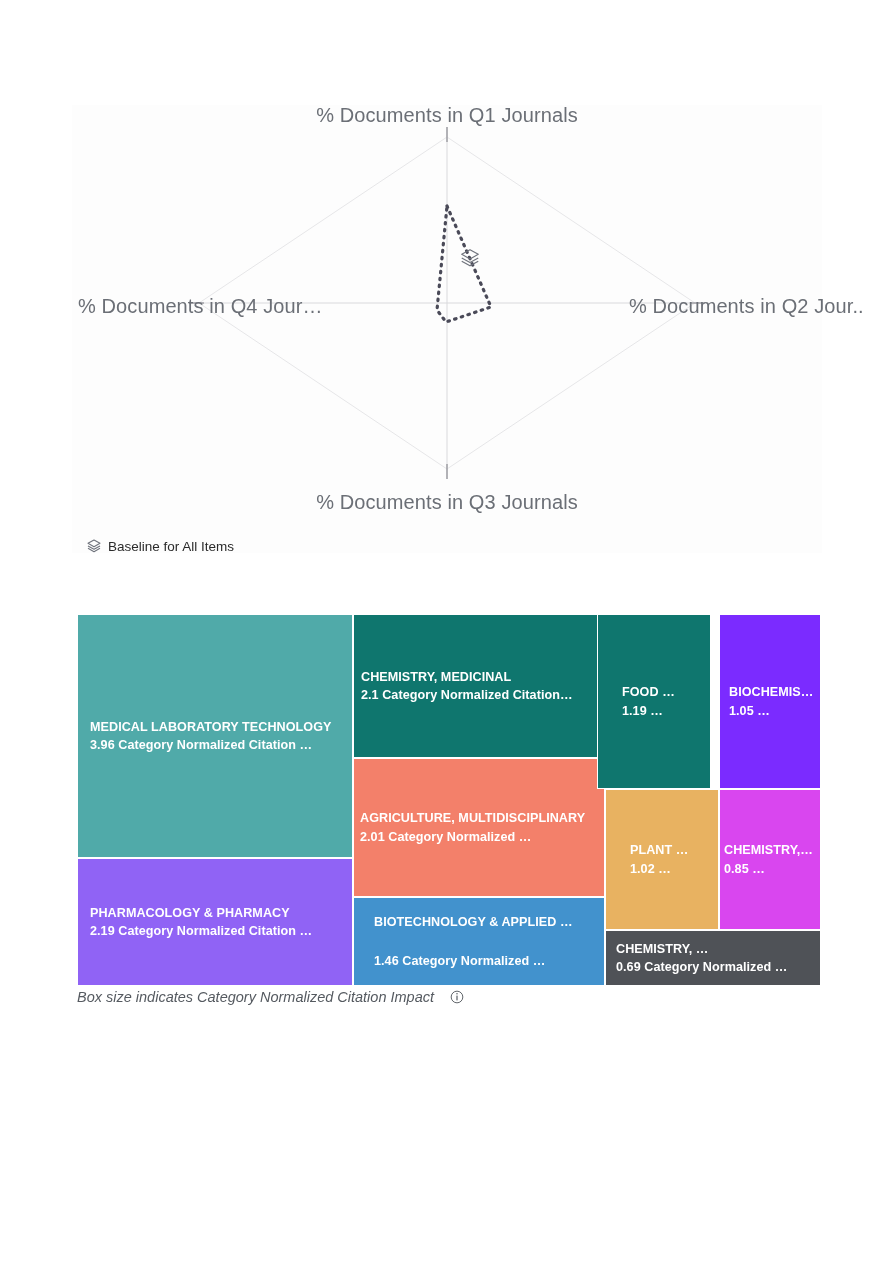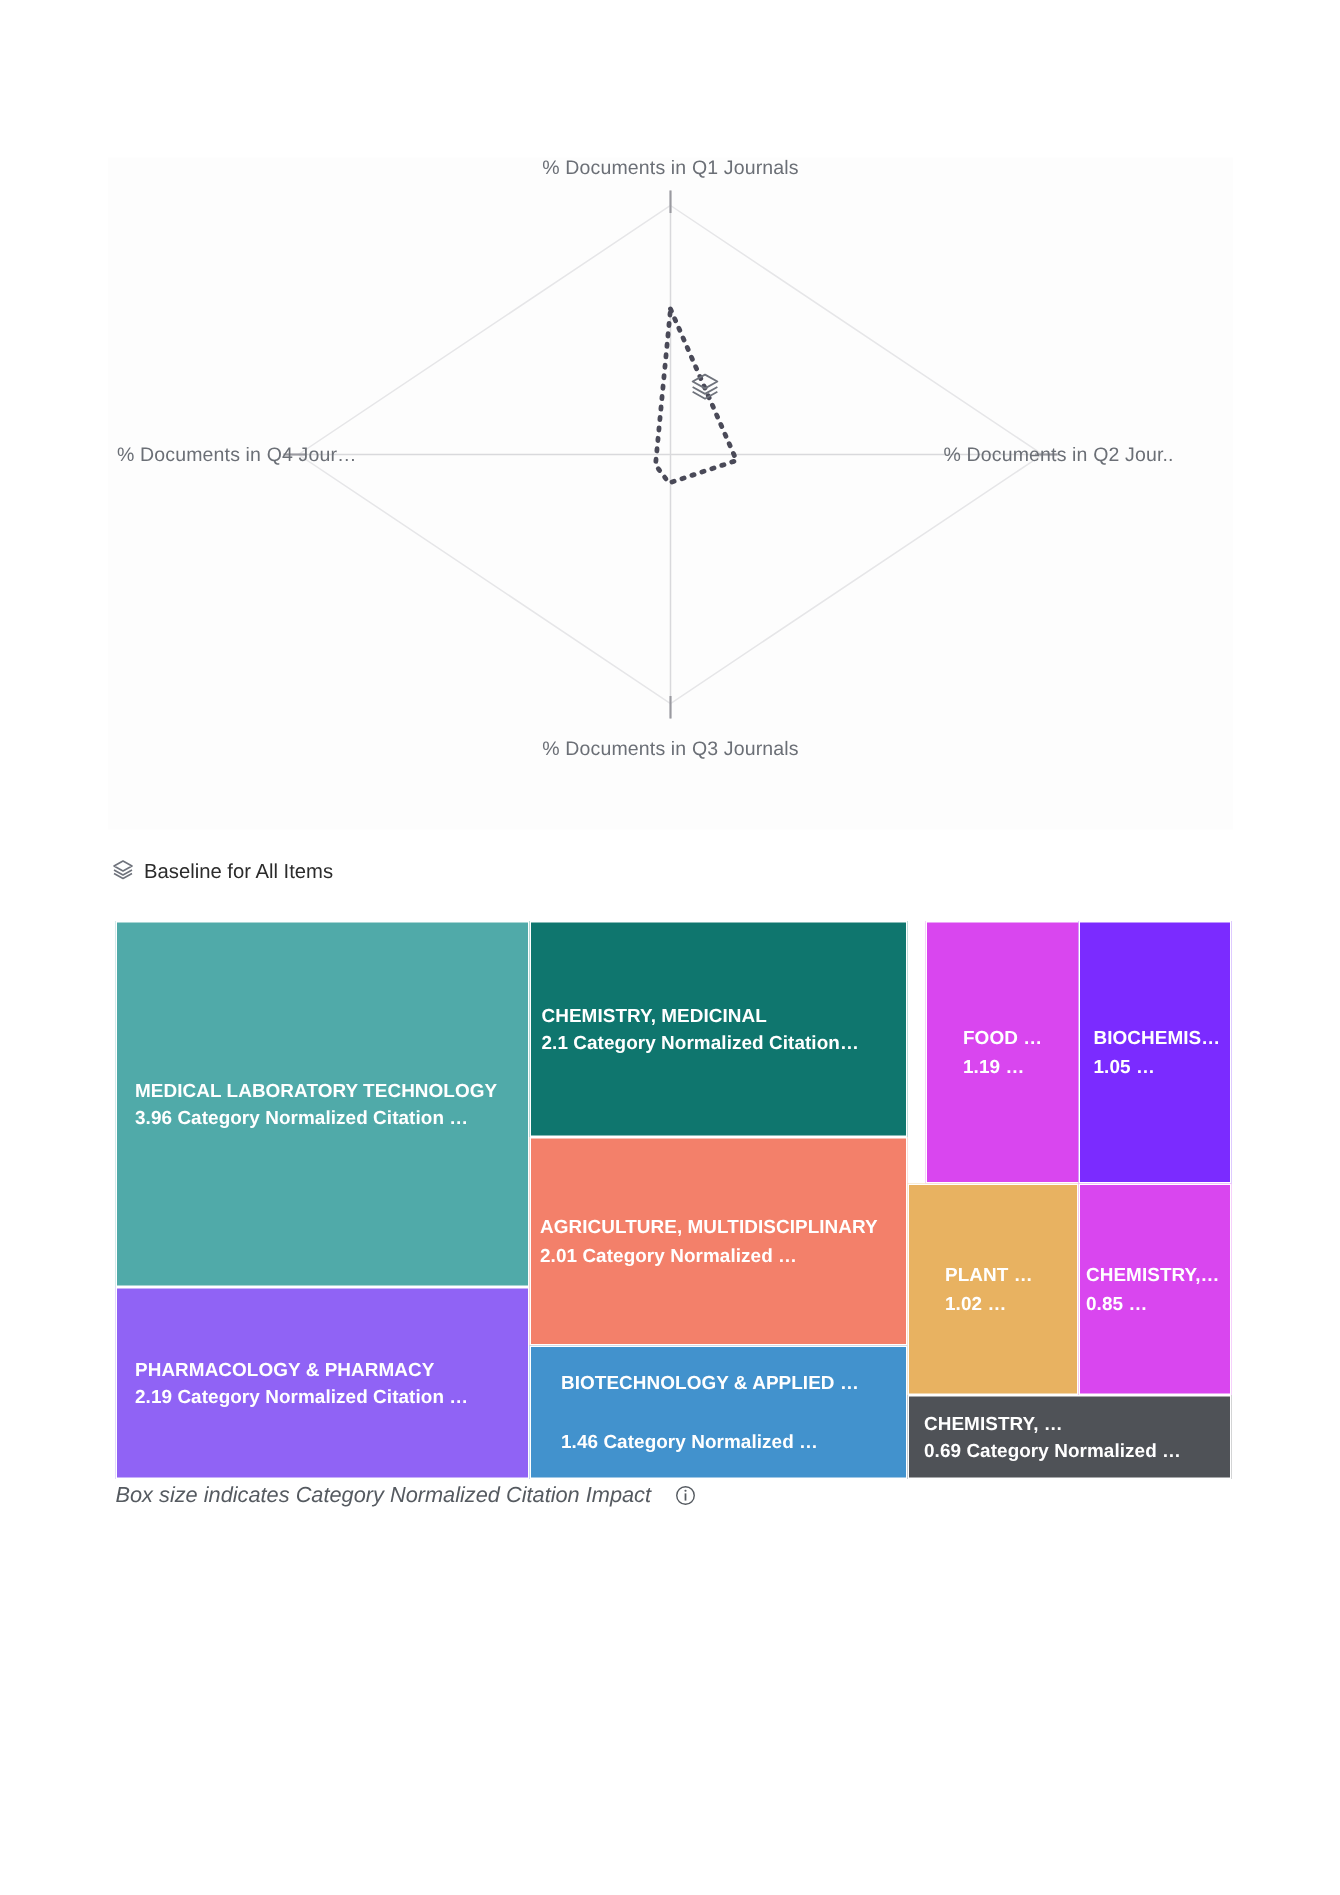--- a/index.html
+++ b/index.html
@@ -27,21 +27,21 @@
   #radar-svg {
     position: absolute;
     left: 0;
     top: 0;
     width: 750px;
     height: 448px;
   }
   .radar-axis-label {
     position: absolute;
     font-family: "Liberation Sans", sans-serif;
-    font-size: 13px;
+    font-size: 20px;
     color: #6b6f76;
     white-space: nowrap;
     letter-spacing: 0.1px;
   }
   #radar-label-q1 {
     left: 0;
     top: -1px;
     width: 750px;
     text-align: center;
   }
@@ -64,26 +64,25 @@
     position: absolute;
     left: 387px;
     top: 142px;
     width: 22px;
     height: 22px;
   }
 
   
   #chart-legend {
     position: absolute;
-    left: 74px;
+    left: 86px;
     top: 538px;
     display: flex;
     align-items: center;
     gap: 6px;
-    margin-top: 34px;
   }
   #legend-stack-icon {
     width: 16px;
     height: 16px;
     display: block;
   }
   #legend-label {
     font-family: "Liberation Sans", sans-serif;
     font-size: 13.5px;
     color: #2b2b2b;
@@ -207,21 +206,21 @@
       <div class="tm-value">2.1 Category Normalized Citation…</div>
     </div>
     <div class="tm-cell" style="left: 276px; top: 144px; width: 252px; height: 139px; background: rgb(243, 128, 106); padding-left: 6px; padding-right: 2px;">
       <div class="tm-title">AGRICULTURE, MULTIDISCIPLINARY</div>
       <div class="tm-value">2.01 Category Normalized …</div>
     </div>
     <div class="tm-cell" style="left: 276px; top: 283px; width: 252px; height: 89px; background: rgb(66, 146, 205); padding-left: 20px; padding-right: 2px; gap: 20px;">
       <div class="tm-title">BIOTECHNOLOGY &amp; APPLIED …</div>
       <div class="tm-value">1.46 Category Normalized …</div>
     </div>
-    <div class="tm-cell" style="left: 540px; top: 0px; width: 114px; height: 175px; background: #d946ef; padding-left: 24px; padding-right: 18px;">
+    <div class="tm-cell" style="left: 520px; top: 0px; width: 114px; height: 175px; background: #0f766e; padding-left: 24px; padding-right: 18px;">
       <div class="tm-title">FOOD …</div>
       <div class="tm-value">1.19 …</div>
     </div>
     <div class="tm-cell" style="left: 642px; top: 0px; width: 102px; height: 175px; background: rgb(123, 43, 255); padding-left: 9px; padding-right: 2px;">
       <div class="tm-title">BIOCHEMIS…</div>
       <div class="tm-value">1.05 …</div>
     </div>
     <div class="tm-cell" style="left: 528px; top: 175px; width: 114px; height: 141px; background: rgb(232, 178, 97); padding-left: 24px; padding-right: 2px;">
       <div class="tm-title">PLANT …</div>
       <div class="tm-value">1.02 …</div>

